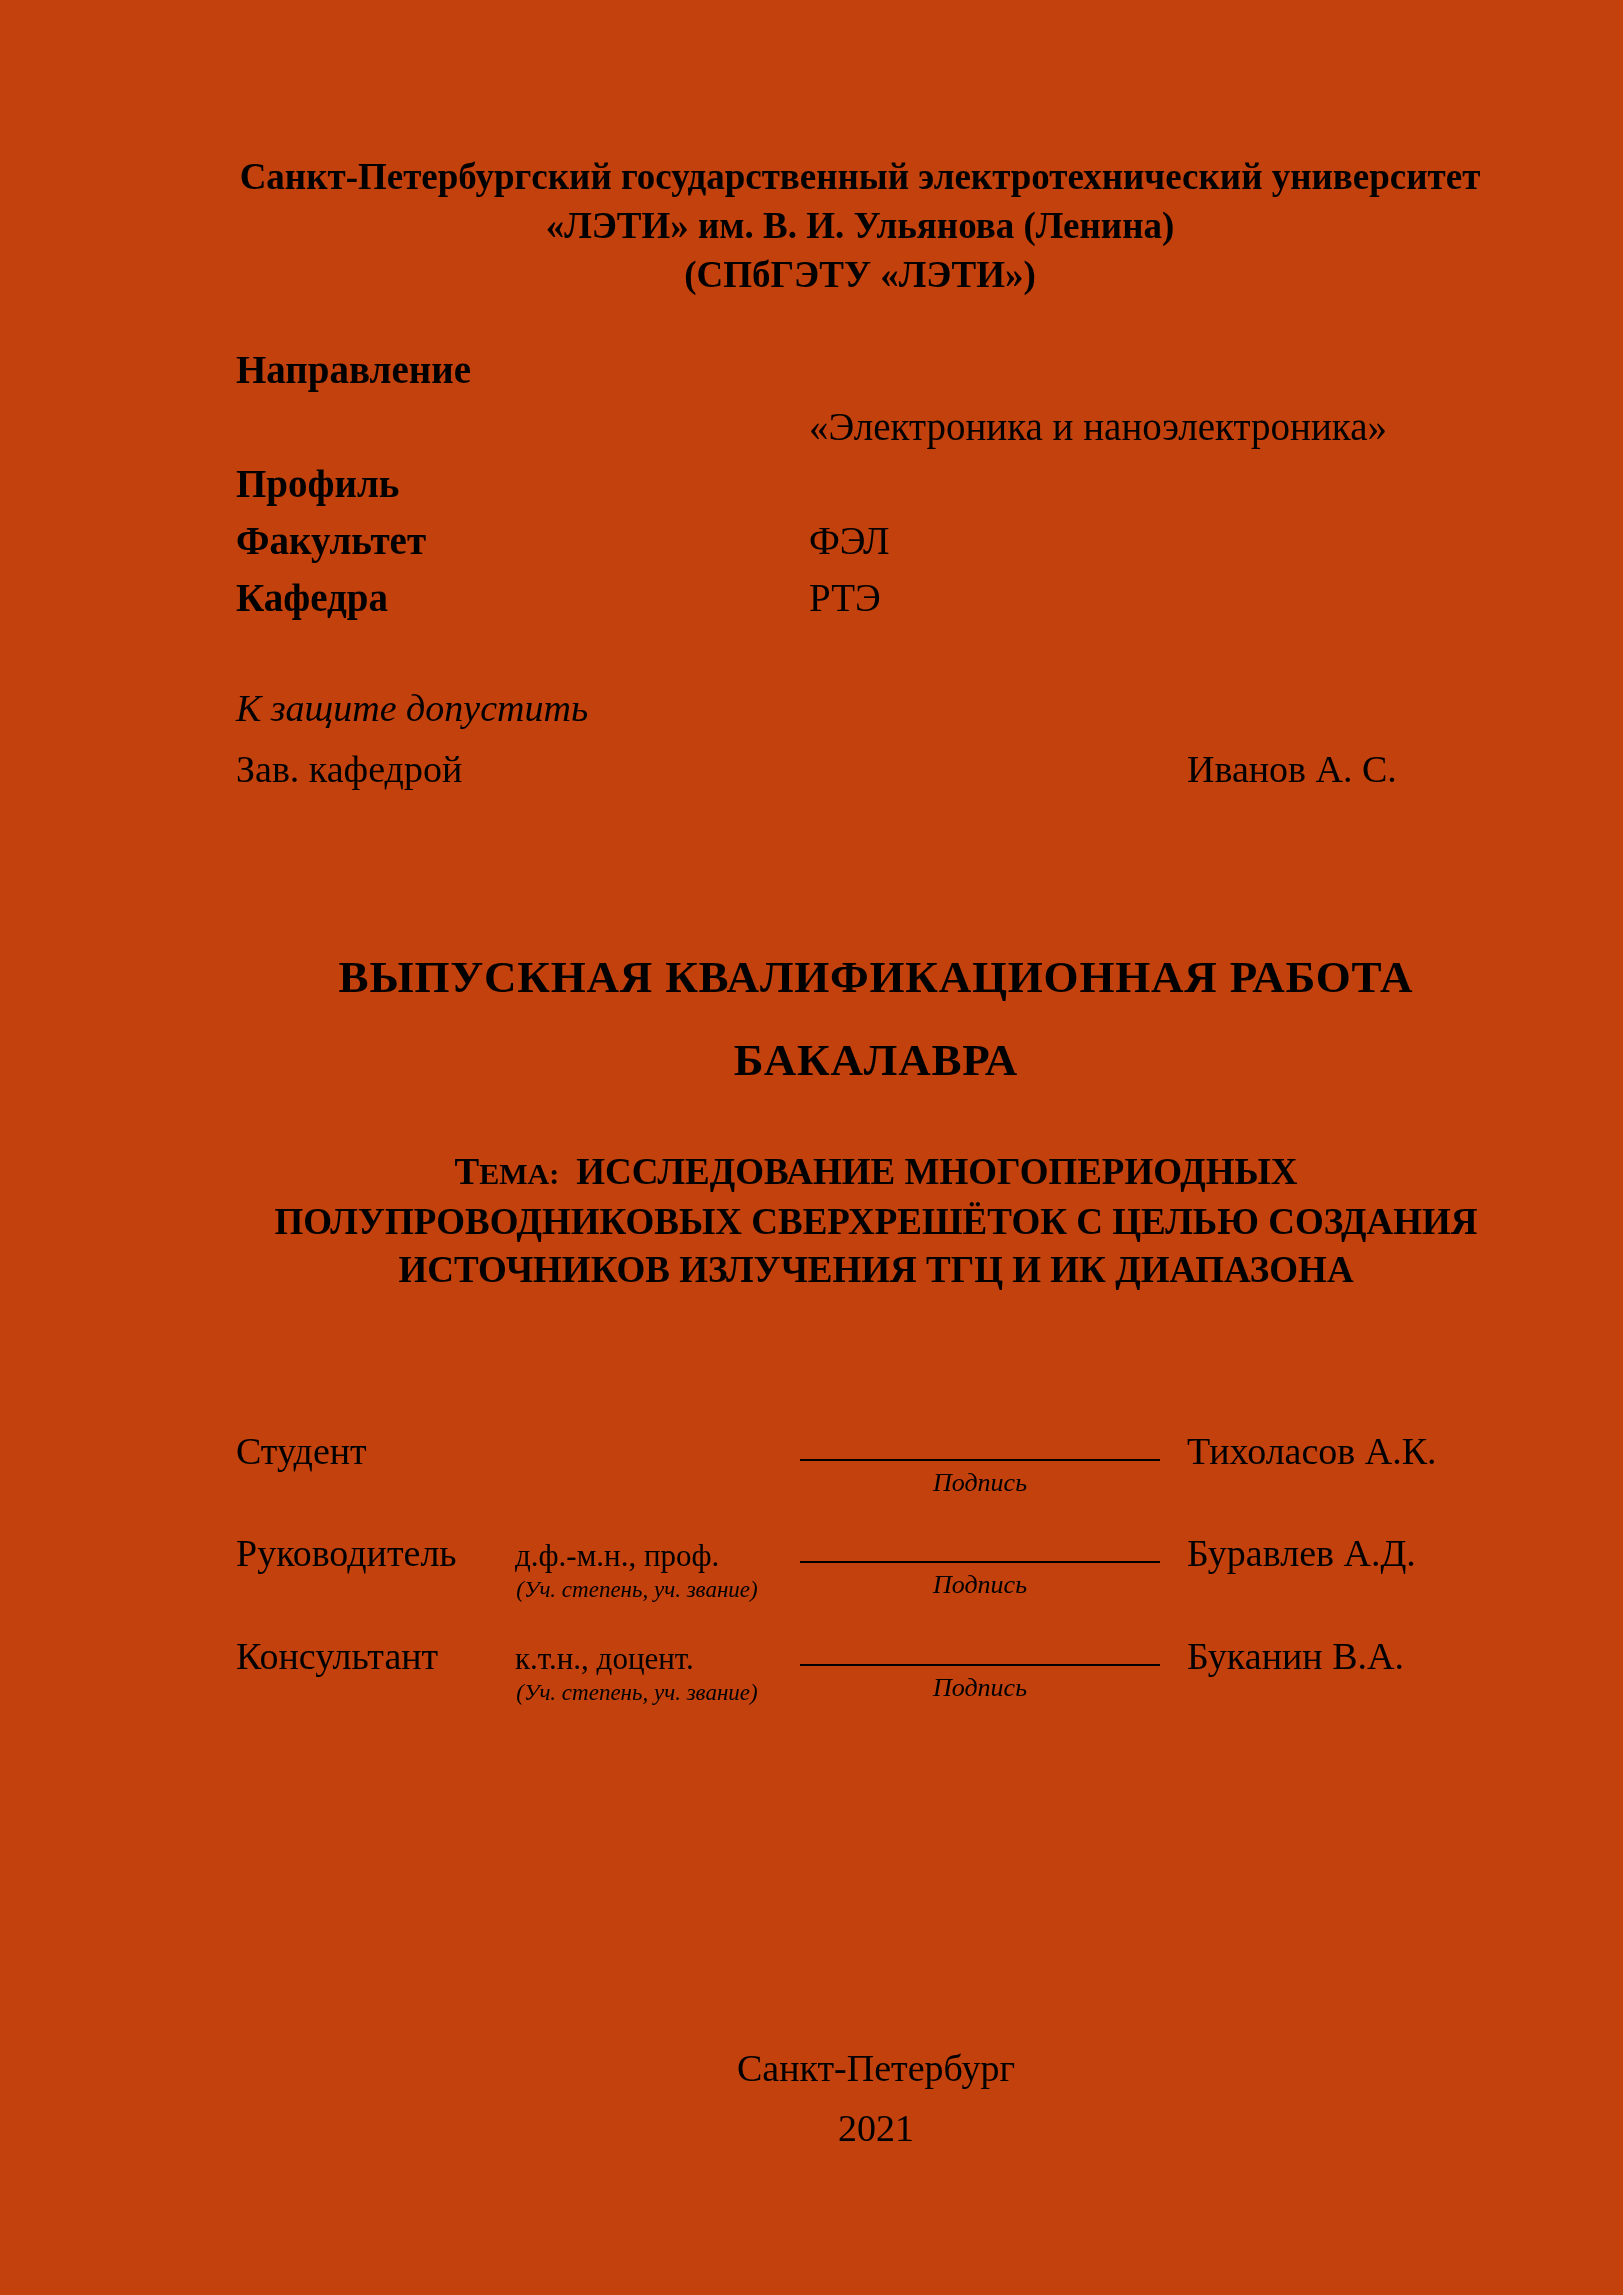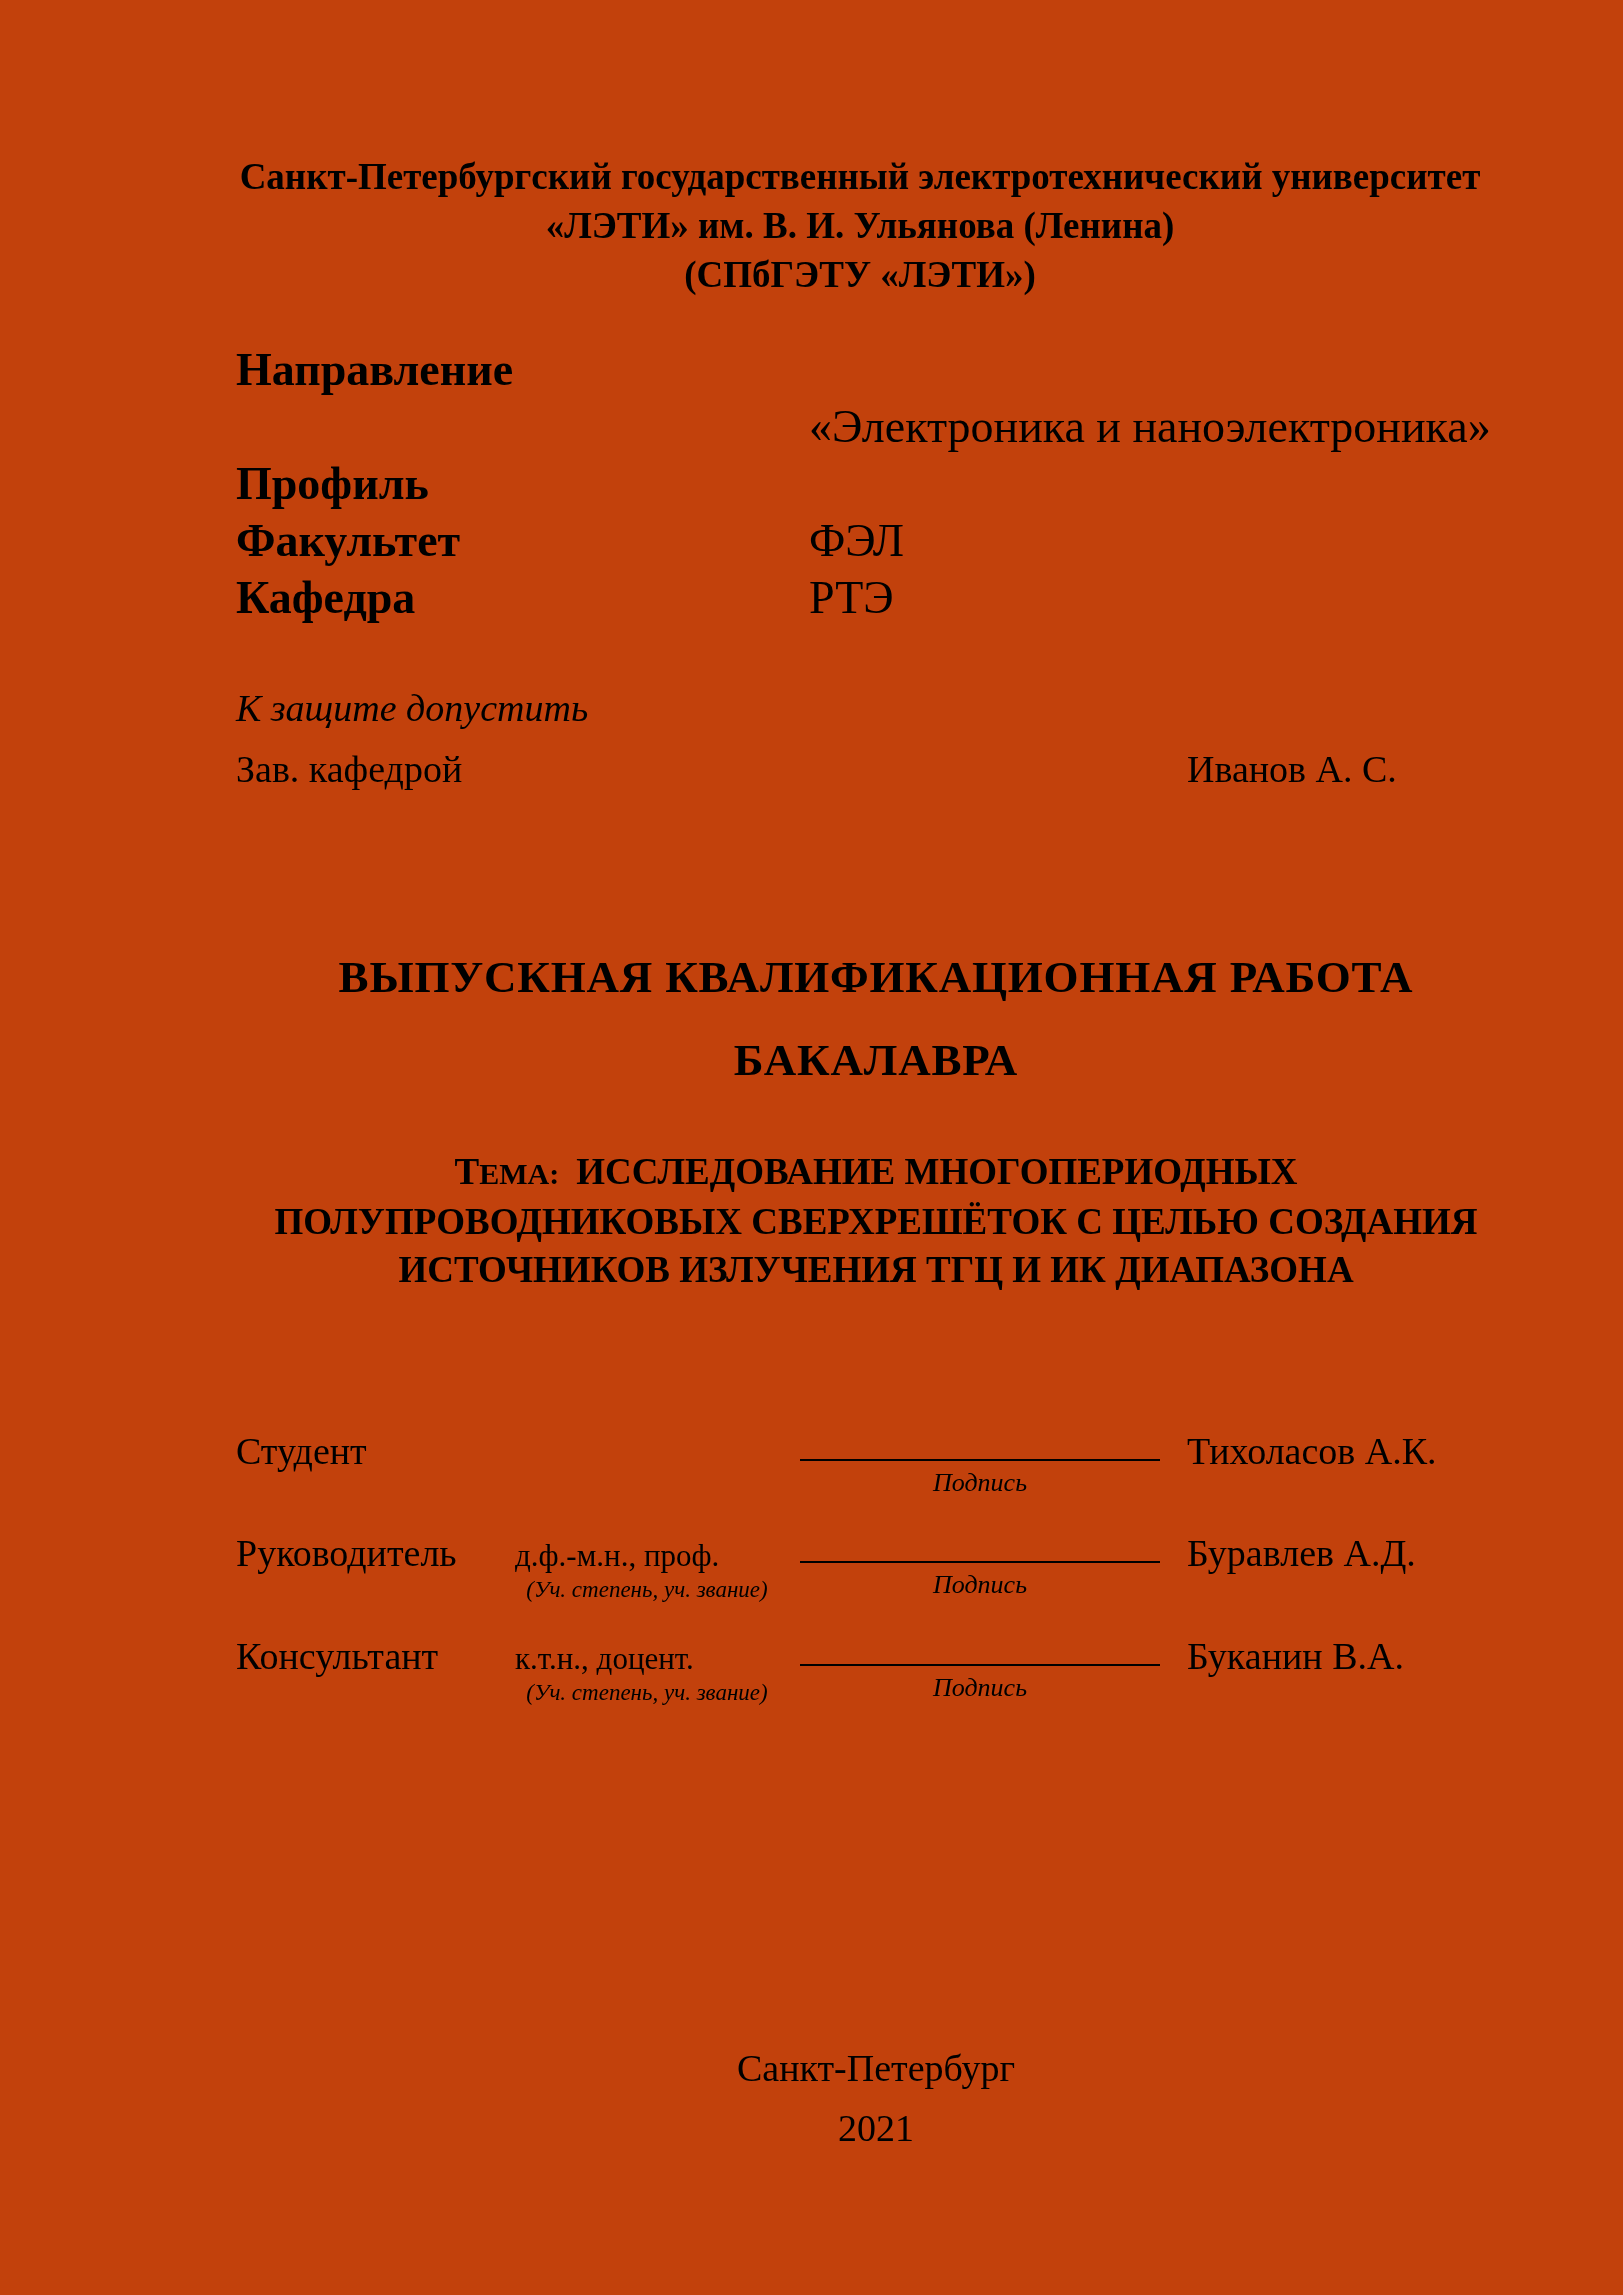--- a/index.html
+++ b/index.html
@@ -27,21 +27,21 @@
     font-weight: bold;
     font-size: 37px;
     line-height: 49px;
   }
   
   .fields {
     position: absolute;
     top: 341px;
     left: 236px;
     width: 1280px;
-    font-size: 46px;
+    font-size: 39px;
   }
   .field-row {
     display: grid;
     grid-template-columns: 573px 1fr;
     height: 57px;
     line-height: 57px;
     white-space: nowrap;
   }
   .field-label { font-weight: bold; }
   
@@ -101,21 +101,21 @@
   .sig-degree {
     position: absolute;
     left: 279px;
     top: 7px;
     width: 275px;
     font-size: 31px;
     white-space: nowrap;
   }
   .sig-degree-cap {
     position: absolute;
-    left: 262px;
+    left: 252px;
     top: 46px;
     width: 298px;
     text-align: center;
     font-size: 23px;
     font-style: italic;
     white-space: nowrap;
   }
   .sig-line {
     position: absolute;
     left: 564px;

